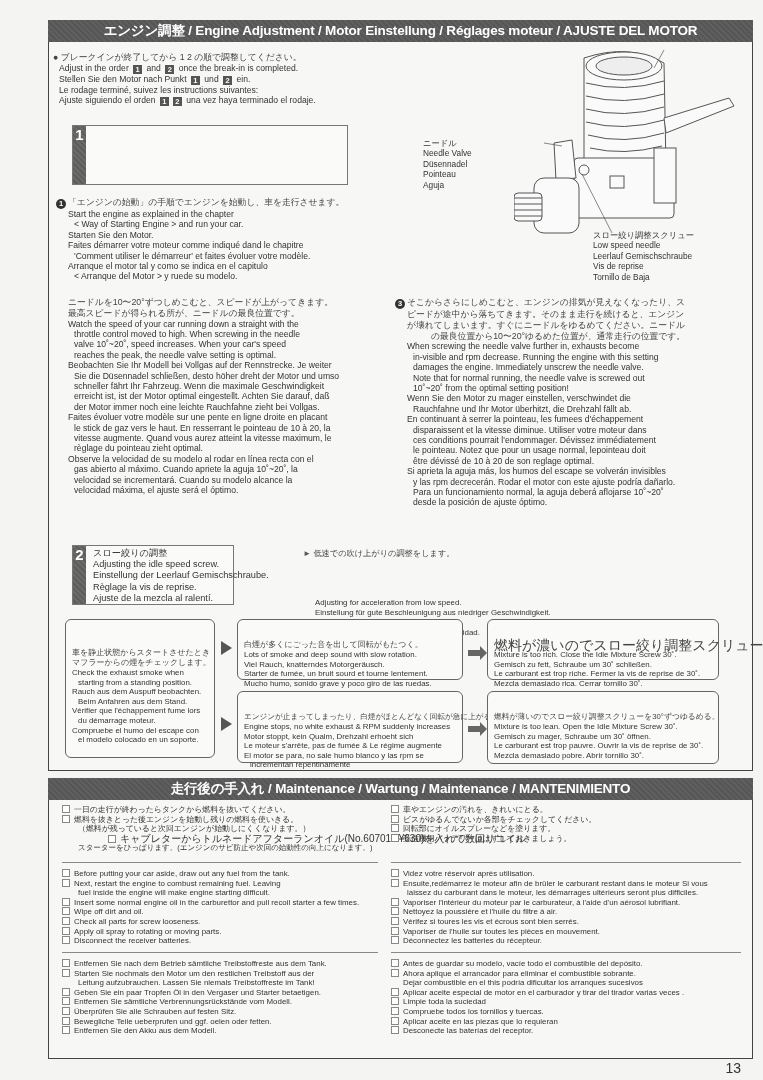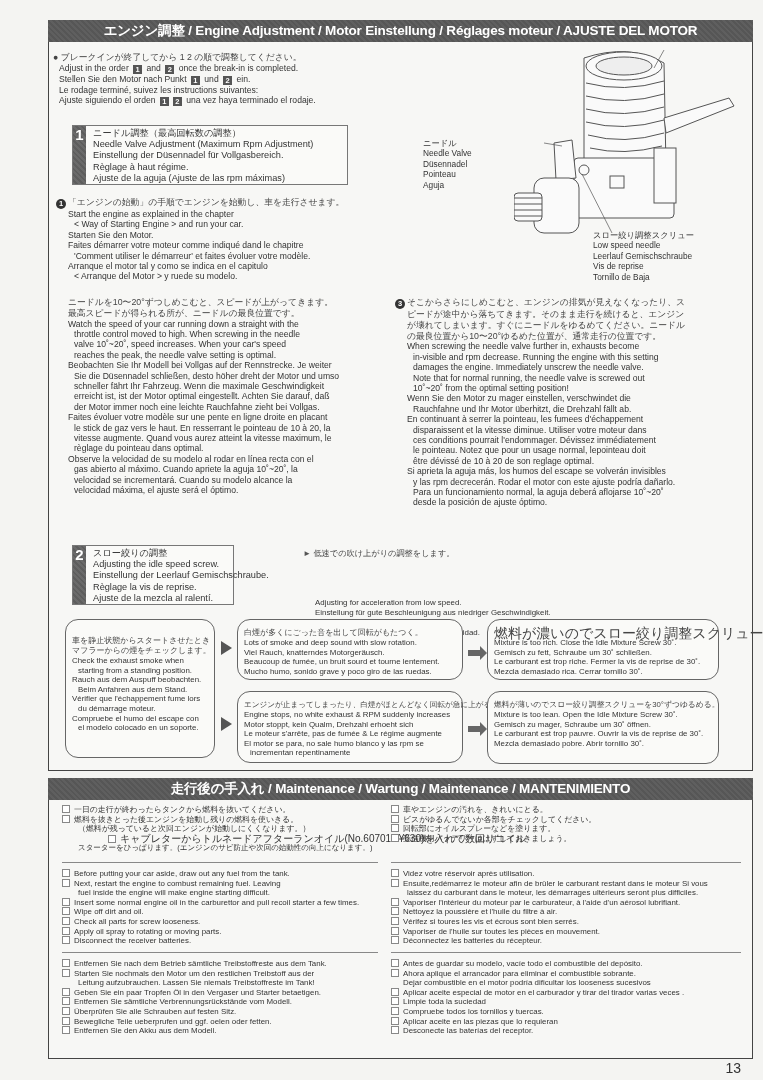--- a/index.html
+++ b/index.html
@@ -23,21 +23,21 @@
             font-size: 7.5px; line-height: 9px; text-align: center; font-weight: bold; margin: 0 2px; vertical-align: -1px; }
   .circle-num { display: inline-block; width: 10px; height: 10px; border-radius: 50%; background: #333; color: #fff;
                 font-size: 7.5px; line-height: 10px; text-align: center; font-weight: bold; margin-right: 2px; vertical-align: -1px; }
 
   .step-box { position: absolute; border: 1px solid #777; background: #fafaf8; }
   .step-box .tab { position: absolute; left: 0; top: 0; bottom: 0; width: 13px;
                    background: repeating-linear-gradient(45deg, #6a6a6a 0 2px, #5d5d5d 2px 4px); color: #fff;
                    font-weight: bold; font-size: 15px; text-align: center; line-height: 18px; }
   .step-box .body { position: absolute; left: 20px; top: 2px; font-size: 9.2px; line-height: 11.2px; color: #333; white-space: nowrap; }
 
-  .flow-box { position: absolute; border: 1px solid #666; border-radius: 13px; background: #fafaf8; padding: 8px 6px; }
+  .flow-box { position: absolute; border: 1px solid #666; border-radius: 6px; background: #fafaf8; padding: 20px 6px; }
   .flow-box .txt { font-size: 7.9px; line-height: 9.6px; }
   .arrow-tri { position: absolute; width: 0; height: 0; border-top: 7px solid transparent; border-bottom: 7px solid transparent; border-left: 11px solid #555; }
   .arrow-fat { position: absolute; width: 12px; height: 6px; background: #666; }
   .arrow-fat::after { content: ""; position: absolute; left: 12px; top: -4px; border-top: 7px solid transparent; border-bottom: 7px solid transparent; border-left: 7px solid #666; }
 
   .chk { display: inline-block; width: 8px; height: 8px; border: 1px solid #888; background: #fff; margin-right: 4px; vertical-align: -1px; }
   .mrow { font-size: 7.9px; line-height: 9.6px; white-space: nowrap; color: #333; }
   .mrow.cont { padding-left: 16px; }
   .hr { position: absolute; height: 1px; background: #888; }
 
@@ -90,27 +90,20 @@
   <div class="abs engine-label" style="left:544px; top:210px;">
     <div>スロー絞り調整スクリュー</div>
     <div>Low speed needle</div>
     <div>Leerlauf Gemischschraube</div>
     <div>Vis de reprise</div>
     <div>Tornillo de Baja</div>
   </div>
 
   <div class="step-box" style="left:23px; top:105px; width:276px; height:60px;">
     <div class="tab">1</div>
-    <div class="body">
-      <div>ニードル調整（最高回転数の調整）</div>
-      <div>Needle Valve Adjustment (Maximum Rpm Adjustment)</div>
-      <div>Einstellung der Düsennadel für Vollgasbereich.</div>
-      <div>Règlage à haut régime.</div>
-      <div>Ajuste de la aguja (Ajuste de las rpm máximas)</div>
-    </div>
   </div>
 
   <div class="abs txt" style="left:7px; top:177px;">
     <div class="jp"><span class="circle-num">1</span><span>「エンジンの始動」の手順でエンジンを始動し、車を走行させます。</span></div>
     <div style="padding-left:12px;">
       <div>Start the engine as explained in the chapter</div>
       <div class="ind">&lt; Way of Starting Engine &gt; and run your car.</div>
       <div>Starten Sie den Motor.</div>
       <div>Faites démarrer votre moteur comme indiqué dand le chapitre</div>
       <div class="ind">'Comment utiliser le démarreur' et faites évoluer votre modèle.</div>
@@ -128,33 +121,33 @@
       <div class="ind">valve 10˚~20˚, speed increases.  When your car's speed</div>
       <div class="ind">reaches the peak, the needle valve setting is optimal.</div>
       <div>Beobachten Sie Ihr Modell bei Vollgas auf der Rennstrecke.  Je weiter</div>
       <div class="ind">Sie die Düsennadel schließen, desto höher dreht der Motor und umso</div>
       <div class="ind">schneller fährt Ihr Fahrzeug.  Wenn die maximale Geschwindigkeit</div>
       <div class="ind">erreicht ist, ist der Motor optimal eingestellt.  Achten Sie darauf, daß</div>
       <div class="ind">der Motor immer noch eine leichte Rauchfahne zieht bei Vollgas.</div>
       <div>Faites évoluer votre modèle sur une pente en ligne droite en placant</div>
       <div class="ind">le stick de gaz vers le haut.  En resserrant le pointeau de 10 à 20, la</div>
       <div class="ind">vitesse augmente.  Quand vous aurez atteint la vitesse maximum, le</div>
-      <div class="ind">règlage du pointeau dans optimal.</div>
+      <div class="ind">règlage du pointeau zieht optimal.</div>
       <div>Observe la velocidad de su modelo al rodar en línea recta con el</div>
       <div class="ind">gas abierto al máximo. Cuando apriete la aguja 10˚~20˚, la</div>
       <div class="ind">velocidad se incrementará.  Cuando su modelo alcance la</div>
       <div class="ind">velocidad máxima, el ajuste será el óptimo.</div>
     </div>
   </div>
 
   <div class="abs txt" style="left:346px; top:277px;">
     <div class="jp"><span class="circle-num">3</span><span>そこからさらにしめこむと、エンジンの排気が見えなくなったり、ス</span></div>
     <div class="jp" style="padding-left:12px;">ピードが途中から落ちてきます。そのまま走行を続けると、エンジン</div>
     <div class="jp" style="padding-left:12px;">が壊れてしまいます。すぐにニードルをゆるめてください。ニードル</div>
-    <div class="jp" style="padding-left:12px;">の最良位置から10〜20°ゆるめた位置が、通常走行の位置です。</div>
+    <div class="jp" style="padding-left:12px;text-align:right;">の最良位置から10〜20°ゆるめた位置が、通常走行の位置です。</div>
     <div style="padding-left:12px;">
       <div>When screwing the needle valve further in, exhausts become</div>
       <div class="ind">in-visible and rpm decrease.  Running the engine with this setting</div>
       <div class="ind">damages the engine.  Immediately unscrew the needle valve.</div>
       <div class="ind">Note that for normal running, the needle valve is screwed out</div>
       <div class="ind">10˚~20˚ from the optimal setting position!</div>
       <div>Wenn Sie den Motor zu mager einstellen, verschwindet die</div>
       <div class="ind">Rauchfahne und Ihr Motor überhitzt, die Drehzahl fällt ab.</div>
       <div>En continuant à serrer la pointeau, les fumees d'échappement</div>
       <div class="ind">disparaissent et la vitesse diminue.  Utiliser votre moteur dans</div>
@@ -203,21 +196,21 @@
     </div>
   </div>
   <div class="arrow-tri" style="left:172px; top:621px;"></div>
   <div class="arrow-tri" style="left:172px; top:697px;"></div>
 
   <div class="flow-box" style="left:188px; top:599px; width:226px; height:61px;">
     <div class="txt">
       <div class="jp" style="font-size:8px; line-height:10px;">白煙が多くにごった音を出して回転がもたつく。</div>
       <div>Lots of smoke and deep sound with slow rotation.</div>
       <div>Viel Rauch, knatterndes Motorgeräusch.</div>
-      <div>Beaucoup de fumée, un bruit sourd et tourne lentement.</div>
+      <div>Starter de fumée, un bruit sourd et tourne lentement.</div>
       <div>Mucho humo, sonido grave y poco giro de las ruedas.</div>
     </div>
   </div>
   <div class="flow-box" style="left:188px; top:671px; width:226px; height:72px;">
     <div class="txt">
       <div class="jp" style="font-size:7.6px; line-height:10px;">エンジンが止まってしまったり、白煙がほとんどなく回転が急に上がる。</div>
       <div>Engine stops, no white exhaust &amp; RPM suddenly increases</div>
       <div>Motor stoppt, kein Qualm, Drehzahl erhoeht sich</div>
       <div>Le moteur s'arrête, pas de fumée &amp; Le régime augmente</div>
       <div>El motor se para, no sale humo blanco y las rpm se</div>
@@ -301,21 +294,21 @@
     <div class="mrow"><span class="chk"></span><span>Geben Sie ein paar Tropfen Öl in den Vergaser und Starter betaetigen.</span></div>
     <div class="mrow"><span class="chk"></span><span>Entfernen Sie sämtliche Verbrennungsrückstände vom Modell.</span></div>
     <div class="mrow"><span class="chk"></span><span>Überprüfen Sie alle Schrauben auf festen Sitz.</span></div>
     <div class="mrow"><span class="chk"></span><span>Bewegliche Teile ueberprufen und ggf. oelen oder fetten.</span></div>
     <div class="mrow"><span class="chk"></span><span>Entfernen Sie den Akku aus dem Modell.</span></div>
   </div>
 
   <div class="abs" style="left:342px; top:181px;">
     <div class="mrow"><span class="chk"></span><span>Antes de guardar su modelo, vacíe todo el combustible del depósito.</span></div>
     <div class="mrow"><span class="chk"></span><span>Ahora aplique el arrancador para eliminar el combustible sobrante.</span></div>
-    <div class="mrow cont" style="padding-left:12px;">Dejar combustible en el motor podría dificultar los looseness sucesivos</div>
+    <div class="mrow cont" style="padding-left:12px;">Dejar combustible en el this podría dificultar los arranques sucesivos</div>
     <div class="mrow"><span class="chk"></span><span>Aplicar aceite especial de motor en el carburador y tirar del tirador varias veces .</span></div>
     <div class="mrow"><span class="chk"></span><span>Limpie toda la suciedad</span></div>
     <div class="mrow"><span class="chk"></span><span>Compruebe todos los tornillos y tuercas.</span></div>
     <div class="mrow"><span class="chk"></span><span>Aplicar aceite en las piezas que lo requieran</span></div>
     <div class="mrow"><span class="chk"></span><span>Desconecte las baterías del receptor.</span></div>
   </div>
 </div>
 
 <div class="page-num" style="right:22px; bottom:4px;">13</div>
 

